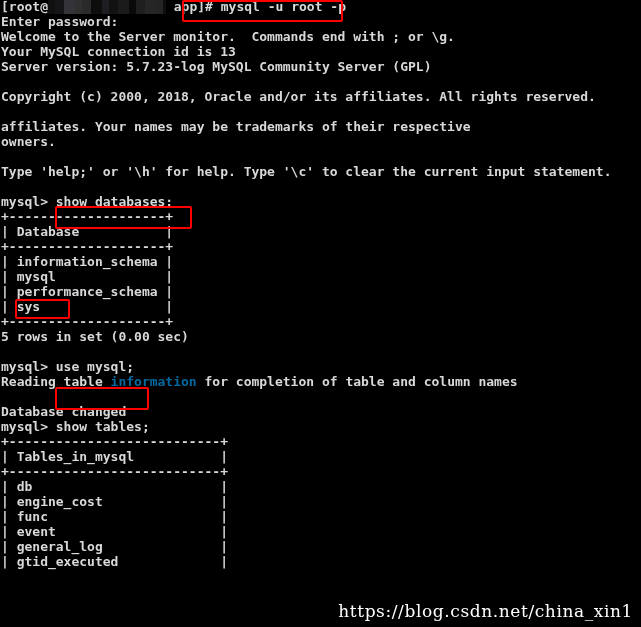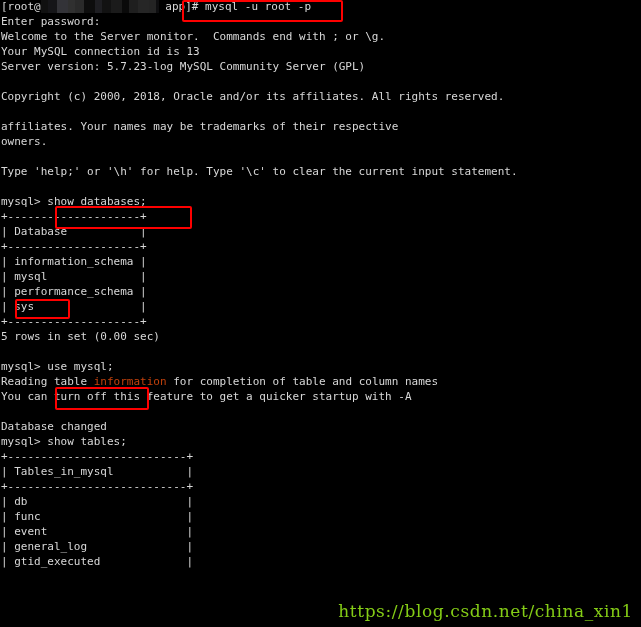--- a/index.html
+++ b/index.html
@@ -29,28 +29,29 @@
   .term-lines {
     position: absolute;
     left: 1px;
     top: -1px;
     width: 640px;
   }
 
   .line {
     height: 15px;
     line-height: 15px;
-    font-size: 11px;
+    font-size: 13px;
     letter-spacing: 0px;
     color: #d8d8d8;
     white-space: pre;
     font-family: "DejaVu Sans Mono", "Liberation Mono", monospace;
+    font-weight: bold;
   }
 
-  .line .cyan { color: #c2410c; }
+  .line .cyan { color: #0369a1; }
 
   
   .mosaic {
     display: inline-block;
     position: relative;
     width: 118px;
     height: 14px;
     vertical-align: -3px;
     overflow: hidden;
     background: #151515;
@@ -69,21 +70,21 @@
     border-radius: 2px;
     box-sizing: border-box;
     pointer-events: none;
   }
 
   
   #watermark {
     position: absolute;
     right: 8px;
     bottom: 6px;
-    color: #84cc16;
+    color: #ffffff;
     font-family: "DejaVu Serif", "Liberation Serif", serif;
     font-size: 17px;
     letter-spacing: 0.6px;
     white-space: pre;
   }
 </style>
 </head>
 <body>
 
 <div id="terminal">
@@ -112,28 +113,28 @@
     <div class="line">| mysql              |</div>
     <div class="line">| performance_schema |</div>
     <div class="line">| sys                |</div>
     <div class="line">+--------------------+</div>
     <div class="line">5 rows in set (0.00 sec)</div>
     <div class="line"></div>
     <div class="line">mysql&gt; use mysql;</div>
 
     <div class="line"><span>Reading table </span><span class="cyan">information</span><span> for completion of table and column names</span></div>
 
-    <div class="line">You can turn off this feature to get a quicker startup with -A</div>
     <div class="line"></div>
     <div class="line">Database changed</div>
     <div class="line">mysql&gt; show tables;</div>
     <div class="line">+---------------------------+</div>
     <div class="line">| Tables_in_mysql           |</div>
     <div class="line">+---------------------------+</div>
     <div class="line">| db                        |</div>
+    <div class="line">| engine_cost               |</div>
     <div class="line">| func                      |</div>
     <div class="line">| event                     |</div>
     <div class="line">| general_log               |</div>
     <div class="line">| gtid_executed             |</div>
   </div>
 
   <div class="redbox" id="rb0" style="left: 182px; top: 0px; width: 161px; height: 22px; border-color: rgb(254, 0, 0);"></div>
   <div class="redbox" id="rb1" style="left: 55px; top: 206px; width: 137px; height: 23px; border-color: rgb(254, 0, 0);"></div>
   <div class="redbox" id="rb2" style="left: 15px; top: 299px; width: 55px; height: 20px; border-color: rgb(254, 0, 0);"></div>
   <div class="redbox" id="rb3" style="left: 55px; top: 387px; width: 94px; height: 23px; border-color: rgb(254, 0, 0);"></div>

